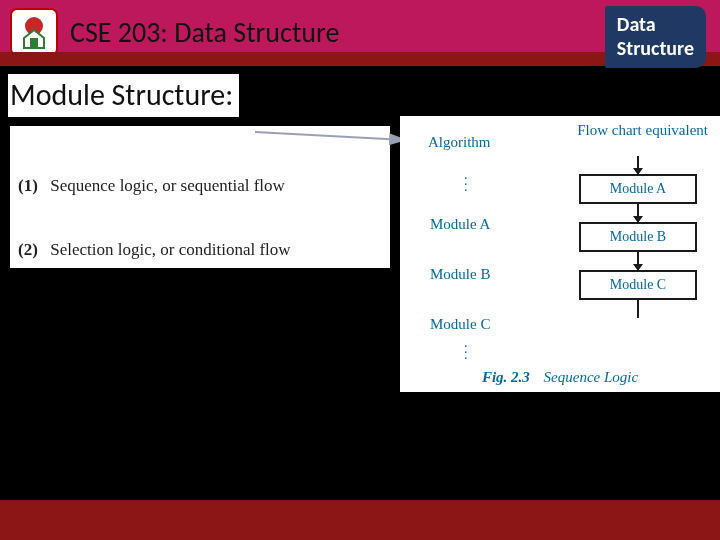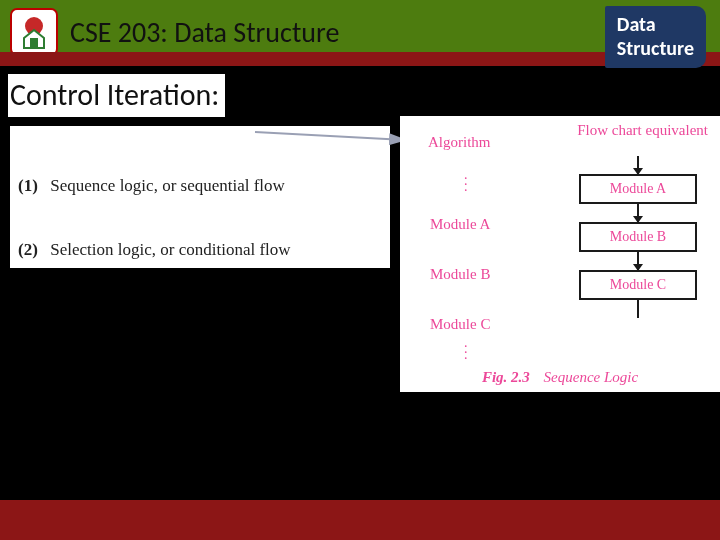--- a/index.html
+++ b/index.html
@@ -1,30 +1,30 @@
 <!DOCTYPE html>
 <html><head>
 <meta charset="utf-8">
 <style>
   * { box-sizing: border-box; margin: 0; padding: 0; }
   html, body { width: 720px; height: 540px; font-family: Calibri, Arial, sans-serif; background: #000; overflow: hidden; }
   .slide { position: relative; width: 720px; height: 540px; background: #000; }
-  .topbar { position: absolute; top: 0; left: 0; width: 720px; height: 64px; background: #4d7c0f; display: flex; align-items: center; }
+  .topbar { position: absolute; top: 0; left: 0; width: 720px; height: 64px; background: #be185d; display: flex; align-items: center; }
   .topbar-red { position: absolute; top: 52px; left: 0; width: 720px; height: 14px; background: #8c1616; }
   .logo { width: 48px; height: 48px; margin: 4px 12px 4px 10px; position: relative; }
   .logo svg { width: 48px; height: 48px; }
   .course-title { font-size: 28px; font-weight: 400; color: #111; font-family: Calibri, Arial, sans-serif; }
   .badge { position: absolute; top: 6px; right: 14px; background: #1f3864; color: #fff; font-size: 20px; line-height: 24px; padding: 6px 12px 8px 12px; border-top-right-radius: 10px; border-bottom-right-radius: 10px; border-top-left-radius: 2px; border-bottom-left-radius: 2px; font-weight: 700; white-space: pre-line; }
   .section-title { position: absolute; top: 74px; left: 8px; font-size: 30px; color: #111; background: #fff; padding: 2px 6px 4px 2px; font-weight: 400; }
   .logic-list { position: absolute; top: 126px; left: 10px; width: 380px; background: #fff; padding: 6px 8px 6px 8px; font-family: "Times New Roman", serif; font-size: 17px; color: #222; }
   .logic-list .row { margin-bottom: 2px; margin-top: 44px; }
   .logic-list .num { font-weight: 700; display: inline-block; width: 28px; }
   .arrow { position: absolute; top: 128px; left: 255px; }
   .arrow svg { overflow: visible; }
-  .diagram { position: absolute; top: 116px; left: 400px; width: 320px; height: 276px; background: #fff; font-family: "Times New Roman", serif; color: #ec4899; }
+  .diagram { position: absolute; top: 116px; left: 400px; width: 320px; height: 276px; background: #fff; font-family: "Times New Roman", serif; color: #0369a1; }
   .diag-flow-label { position: absolute; top: 6px; right: 12px; font-size: 15px; }
   .diag-alg-label { position: absolute; top: 18px; left: 28px; font-size: 15px; }
   .alg-item { position: absolute; left: 30px; font-size: 15px; }
   .alg-a { top: 100px; }
   .alg-b { top: 150px; }
   .alg-c { top: 200px; }
   .vdots { position: absolute; left: 64px; font-size: 14px; letter-spacing: 0; line-height: 6px; }
   .vdots span { display: block; }
   .vdots-top { top: 56px; }
   .vdots-bot { top: 224px; }
@@ -52,21 +52,21 @@
         <rect x="20" y="30" width="8" height="10" fill="#2e7d32"></rect>
       </svg>
     </div>
     <div class="course-title">CSE 203: Data Structure</div>
   </div>
   <div class="topbar-red"></div>
 
   <div class="badge">Data
 Structure</div>
 
-  <div class="section-title">Control Iteration:</div>
+  <div class="section-title">Module Structure:</div>
 
   <div class="logic-list">
     <div class="row">
       <span class="num">(1)</span>
       <span>Sequence logic, or sequential flow</span>
     </div>
     <div class="row">
       <span class="num">(2)</span>
       <span>Selection logic, or conditional flow</span>
     </div>

